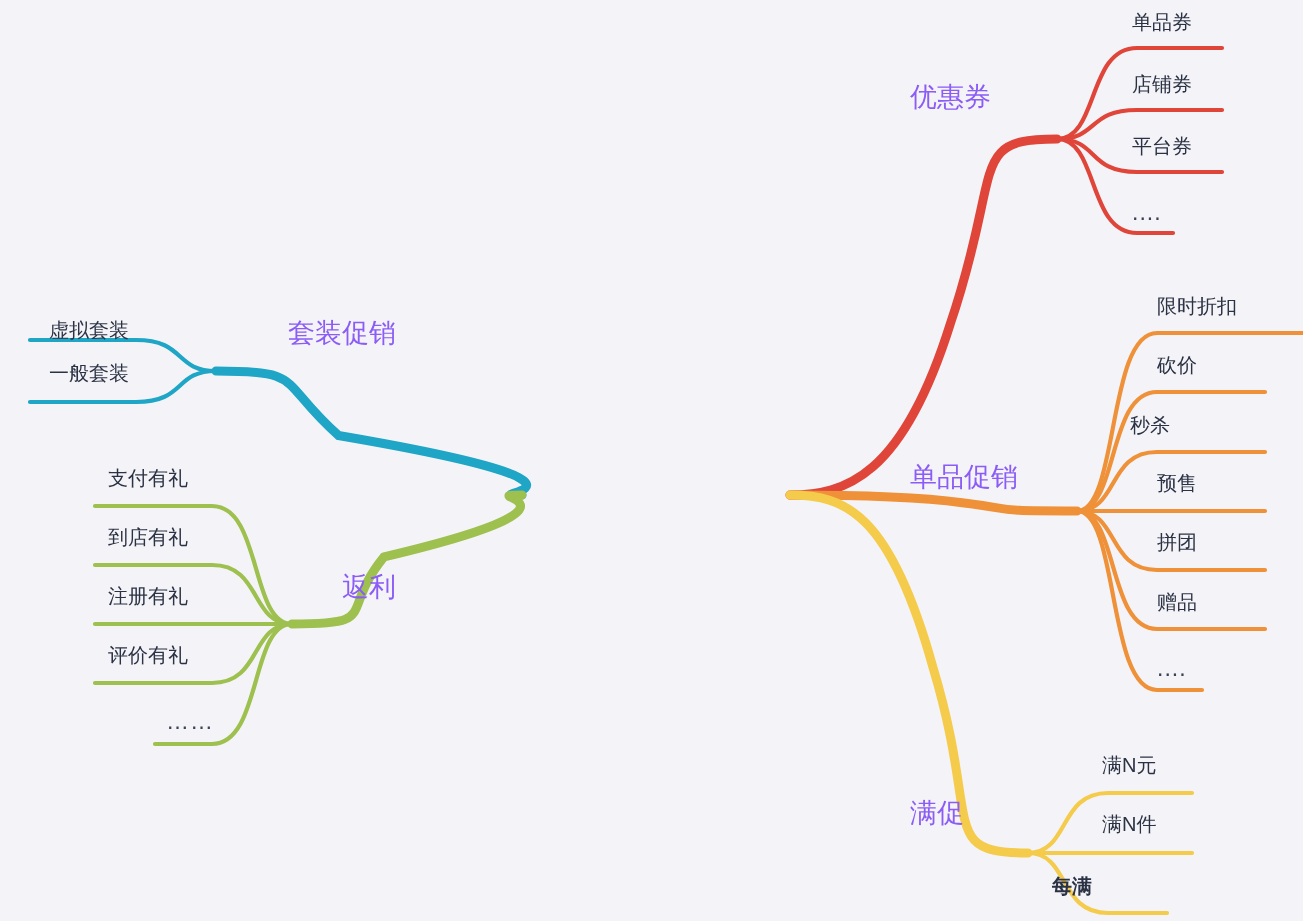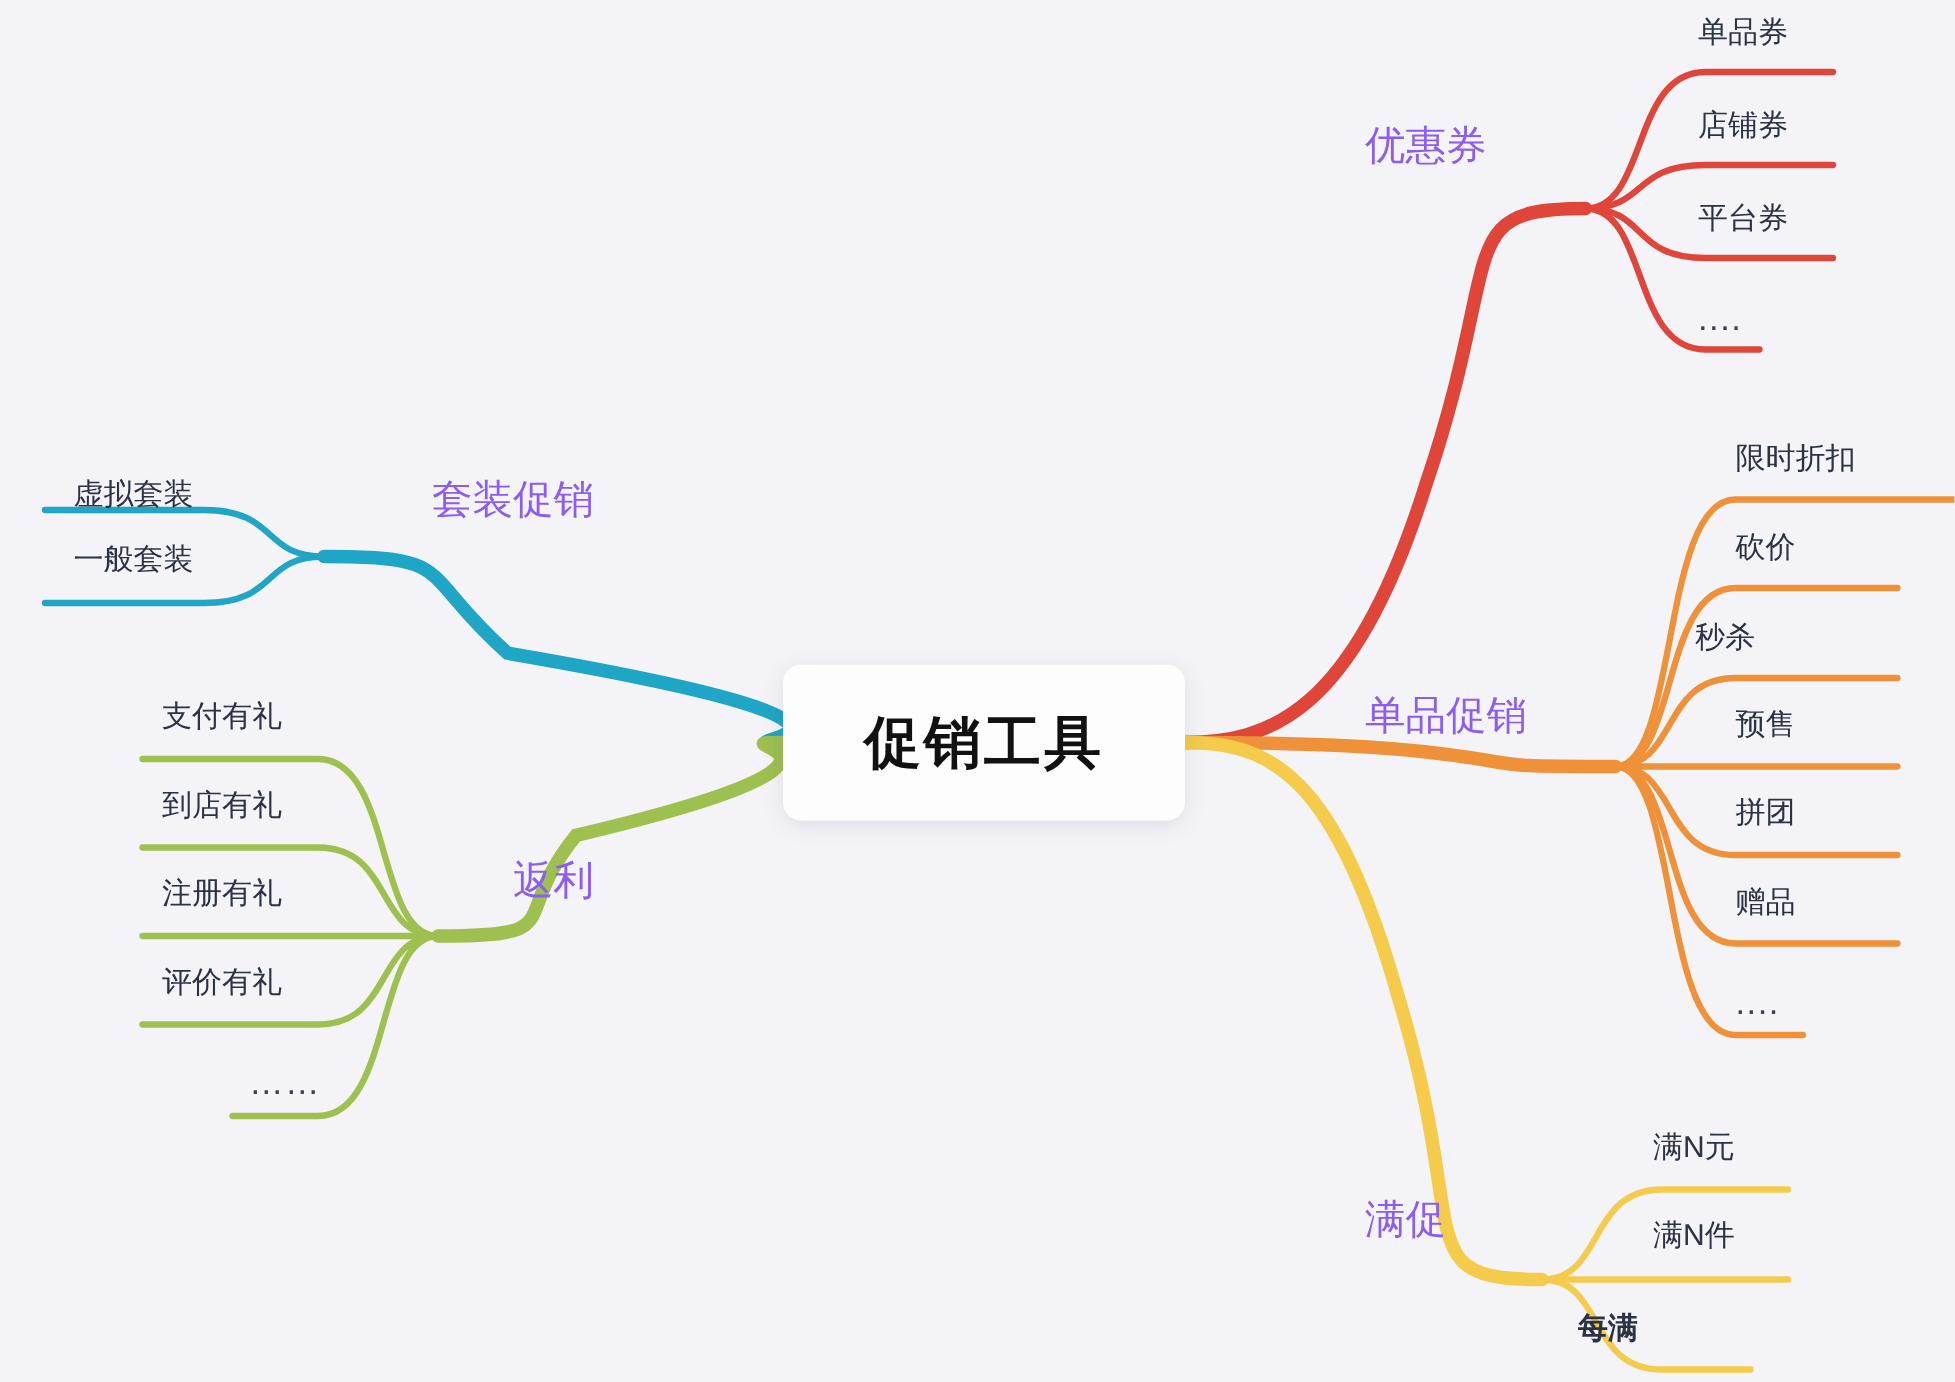--- a/index.html
+++ b/index.html
@@ -97,23 +97,20 @@
       <path d="M 216 371 C 174 371, 186 340, 136 340 L 30 340" fill="none" stroke="#1fa5c6" stroke-width="4.2" stroke-linecap="round"></path>
       <path d="M 216 371 C 174 371, 186 402, 136 402 L 30 402" fill="none" stroke="#1fa5c6" stroke-width="4.2" stroke-linecap="round"></path>
       <path d="M 522 495 C 467 495, 618.6 501.45, 384 556.92 C 338 613.6800000000001, 382 624, 292 624" fill="none" stroke="#9dc04f" stroke-width="9" stroke-linecap="round"></path>
       <path d="M 292 624 C 250 624, 262 506, 212 506 L 95 506" fill="none" stroke="#9dc04f" stroke-width="4.2" stroke-linecap="round"></path>
       <path d="M 292 624 C 250 624, 262 565, 212 565 L 95 565" fill="none" stroke="#9dc04f" stroke-width="4.2" stroke-linecap="round"></path>
       <path d="M 292 624 C 250 624, 262 624, 212 624 L 95 624" fill="none" stroke="#9dc04f" stroke-width="4.2" stroke-linecap="round"></path>
       <path d="M 292 624 C 250 624, 262 683, 212 683 L 95 683" fill="none" stroke="#9dc04f" stroke-width="4.2" stroke-linecap="round"></path>
       <path d="M 292 624 C 250 624, 262 744, 212 744 L 155 744" fill="none" stroke="#9dc04f" stroke-width="4.2" stroke-linecap="round"></path>
     </svg>
 
-  <div id="center-node">
-    <span id="center-node-title">促销工具</span>
-  </div>
 
   <div id="label-layer">
       <div class="label leaf-label" style="left: 1132px; top: 12px;">单品券</div>
       <div class="label leaf-label" style="left: 1132px; top: 74px;">店铺券</div>
       <div class="label leaf-label" style="left: 1132px; top: 136px;">平台券</div>
       <div class="label leaf-label dots-label" style="left: 1132px; top: 201px;">....</div>
       <div class="label branch-label" style="left: 910px; top: 84px;">优惠券</div>
       <div class="label leaf-label" style="left: 1157px; top: 296px;">限时折扣</div>
       <div class="label leaf-label" style="left: 1157px; top: 355px;">砍价</div>
       <div class="label leaf-label" style="left: 1130px; top: 415px; text-align: center;">秒杀</div>

